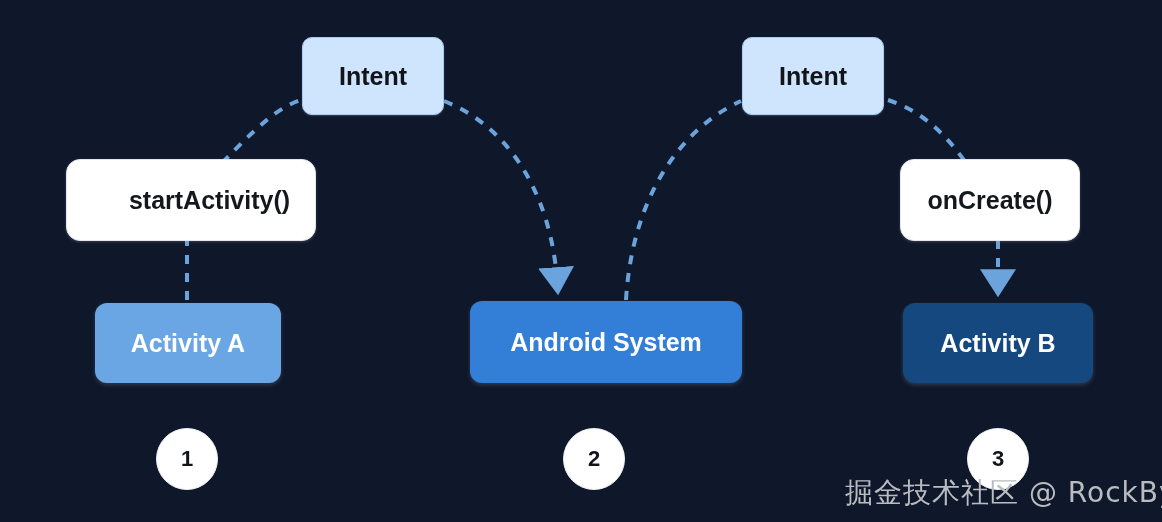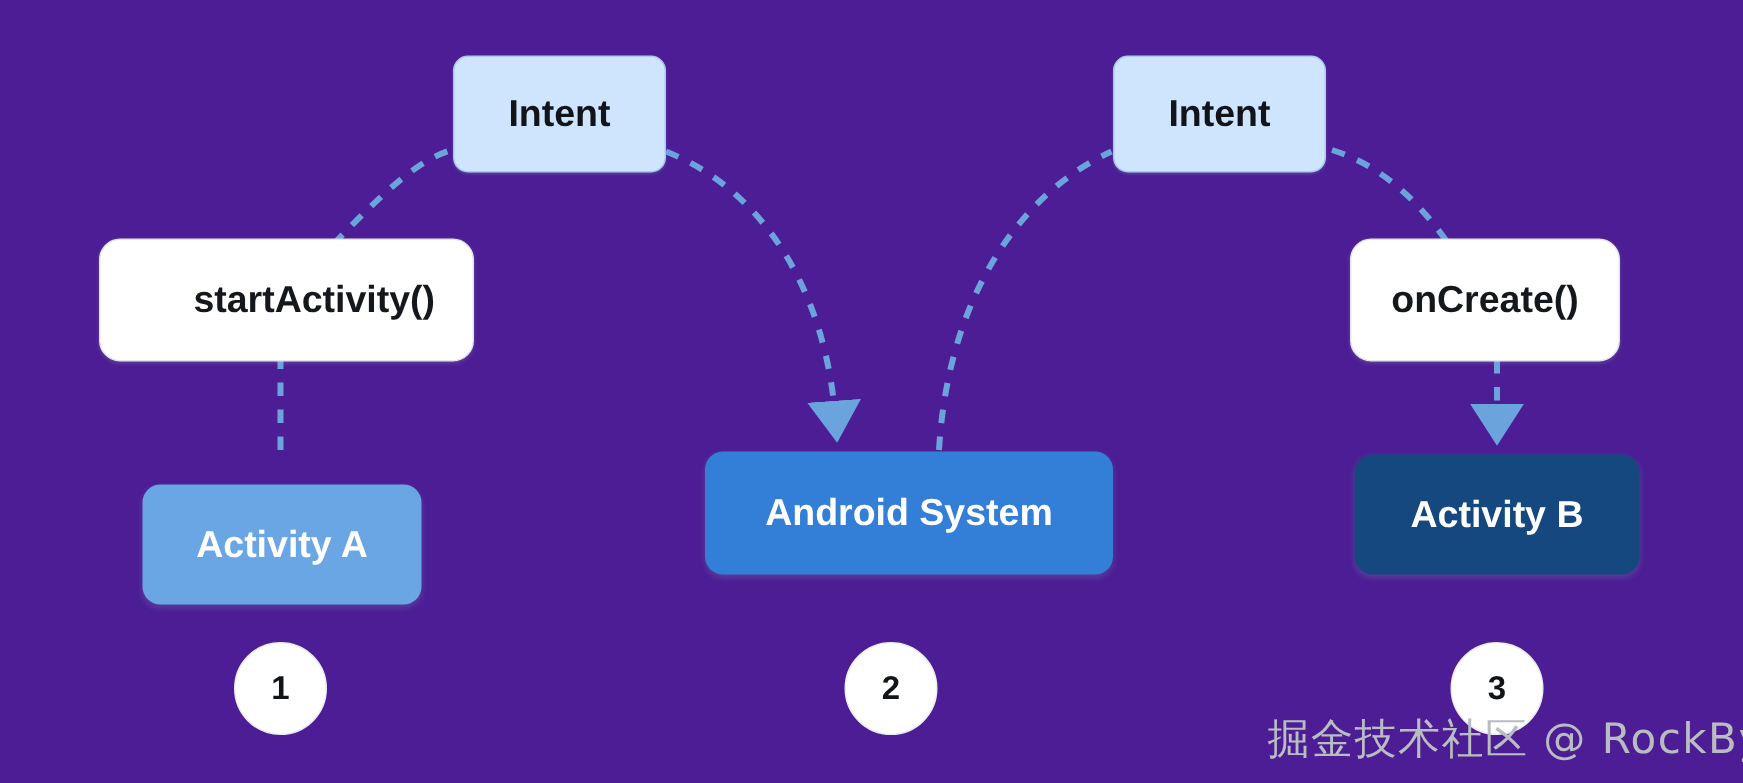--- a/index.html
+++ b/index.html
@@ -7,21 +7,21 @@
     padding: 0;
     background: #ffffff;
   }
   body {
     font-family: "Liberation Sans", "DejaVu Sans", sans-serif;
   }
   #canvas {
     position: relative;
     width: 1162px;
     height: 522px;
-    background: #4c1d95;
+    background: #0f172a;
     overflow: hidden;
   }
   #edges {
     position: absolute;
     left: 0;
     top: 0;
     width: 1162px;
     height: 522px;
     pointer-events: none;
   }
@@ -55,21 +55,21 @@
     box-shadow: 0 1px 3px rgba(160,165,175,0.28);
   }
   
   .node-solid {
     border-radius: 12px;
     color: #ffffff;
     font-size: 25px;
     font-weight: bold;
     box-shadow: 0 2px 4px rgba(120,140,170,0.30);
   }
-  .fill-light  { background: #6aa6e4; margin-top: 20px; }
+  .fill-light  { background: #6aa6e4; }
   .fill-mid    { background: #337ed6; }
   .fill-dark   { background: #15487f; }
 
   
   .step-circle {
     position: absolute;
     width: 62px;
     height: 62px;
     border-radius: 50%;
     border: 1.5px solid #eceef1;

